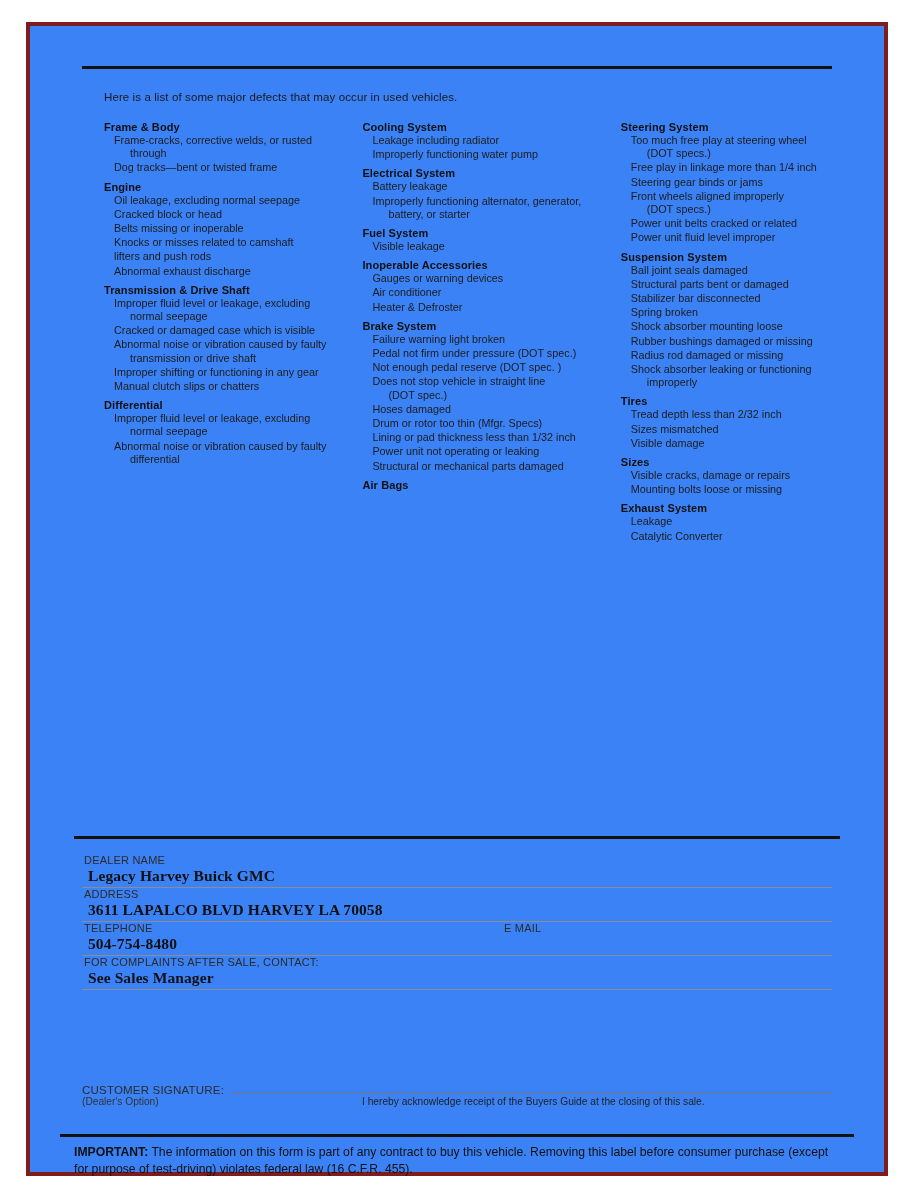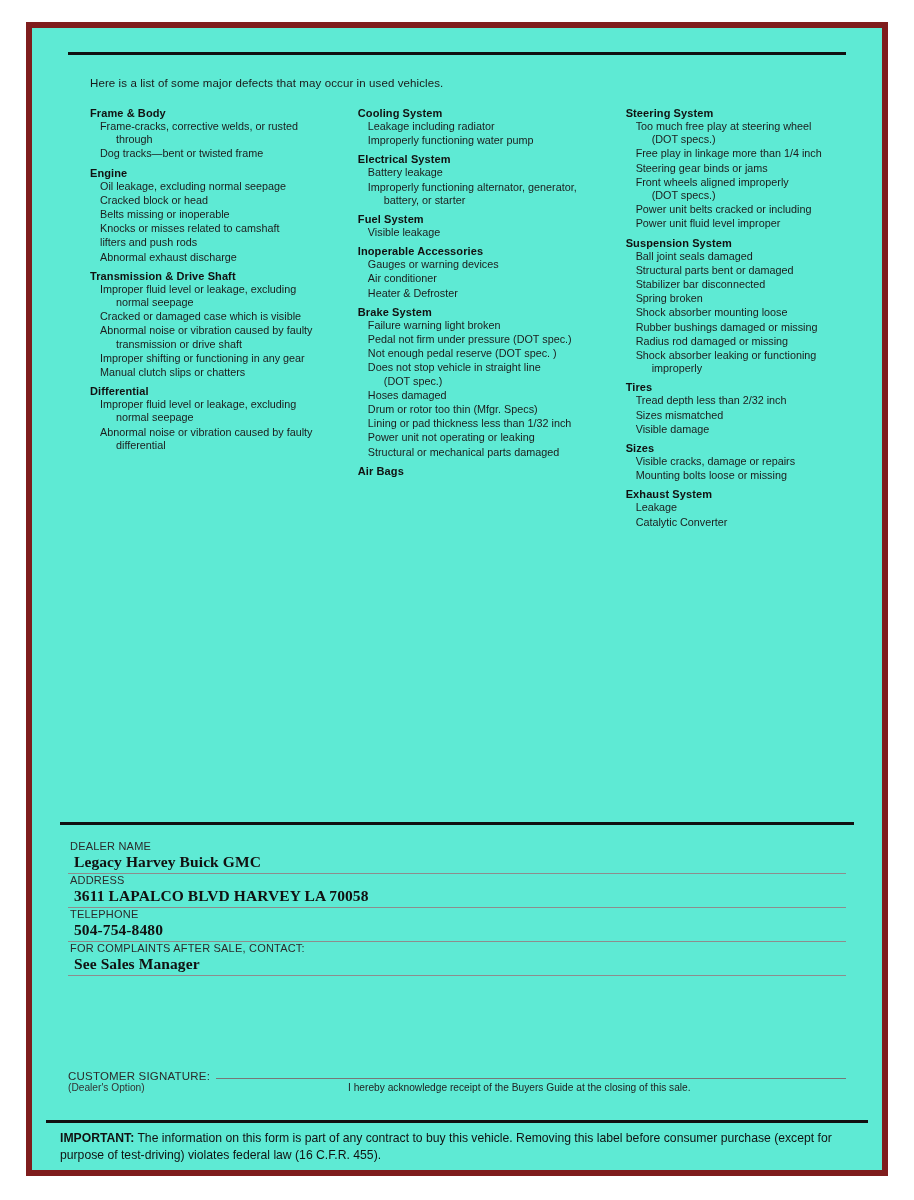--- a/index.html
+++ b/index.html
@@ -19,23 +19,23 @@
     width: 914px;
     height: 1200px;
     box-sizing: border-box;
     padding: 22px 26px 24px 26px;
   }
   .sheet {
     position: relative;
     width: 100%;
     height: 100%;
     box-sizing: border-box;
-    border: 6px solid #7f1d1d;
-    background: #5eead4;
-    padding: 0;
+    border: 4px solid #7f1d1d;
+    background: #3b82f6;
+    padding: 16px;
   }
   .inner {
     box-sizing: border-box;
     padding: 18px 22px 10px 22px;
     height: 100%;
     position: relative;
   }
   .rule-thick {
     border-top: 3px solid #111;
     margin: 6px 14px 0 14px;
@@ -275,21 +275,21 @@
         </div>
 
         <div class="col col-3">
           <div class="grp">
             <div class="grp-title">Steering System</div>
             <ul class="items">
               <li><span>Too much free play at steering wheel</span><span class="cont">(DOT specs.)</span></li>
               <li>Free play in linkage more than 1/4 inch</li>
               <li>Steering gear binds or jams</li>
               <li><span>Front wheels aligned improperly</span><span class="cont">(DOT specs.)</span></li>
-              <li>Power unit belts cracked or including</li>
+              <li>Power unit belts cracked or related</li>
               <li>Power unit fluid level improper</li>
             </ul>
           </div>
           <div class="grp">
             <div class="grp-title">Suspension System</div>
             <ul class="items">
               <li>Ball joint seals damaged</li>
               <li>Structural parts bent or damaged</li>
               <li>Stabilizer bar disconnected</li>
               <li>Spring broken</li>
@@ -337,20 +337,24 @@
           <div class="field-label">ADDRESS</div>
           <div class="field-value">3611 LAPALCO BLVD HARVEY LA 70058</div>
           <div class="field-line"></div>
         </div>
         <div class="field">
           <div class="row-2col">
             <div class="left">
               <div class="field-label">TELEPHONE</div>
               <div class="field-value">504-754-8480</div>
             </div>
+            <div class="right">
+              <div class="field-label">E MAIL</div>
+              <div class="field-value"></div>
+            </div>
           </div>
           <div class="field-line"></div>
         </div>
         <div class="field">
           <div class="field-label">FOR COMPLAINTS AFTER SALE, CONTACT:</div>
           <div class="field-value">See Sales Manager</div>
           <div class="field-line"></div>
         </div>
       </div>
 

